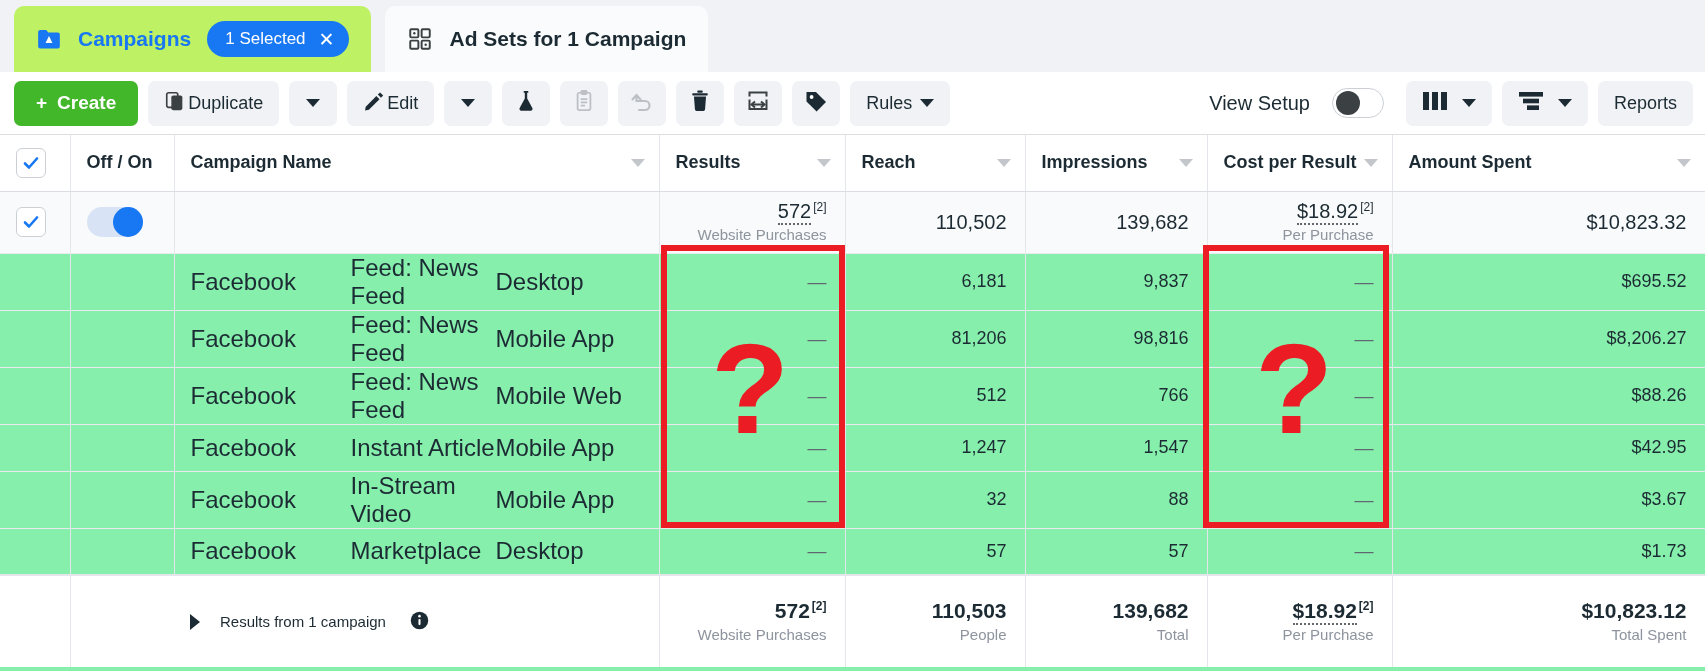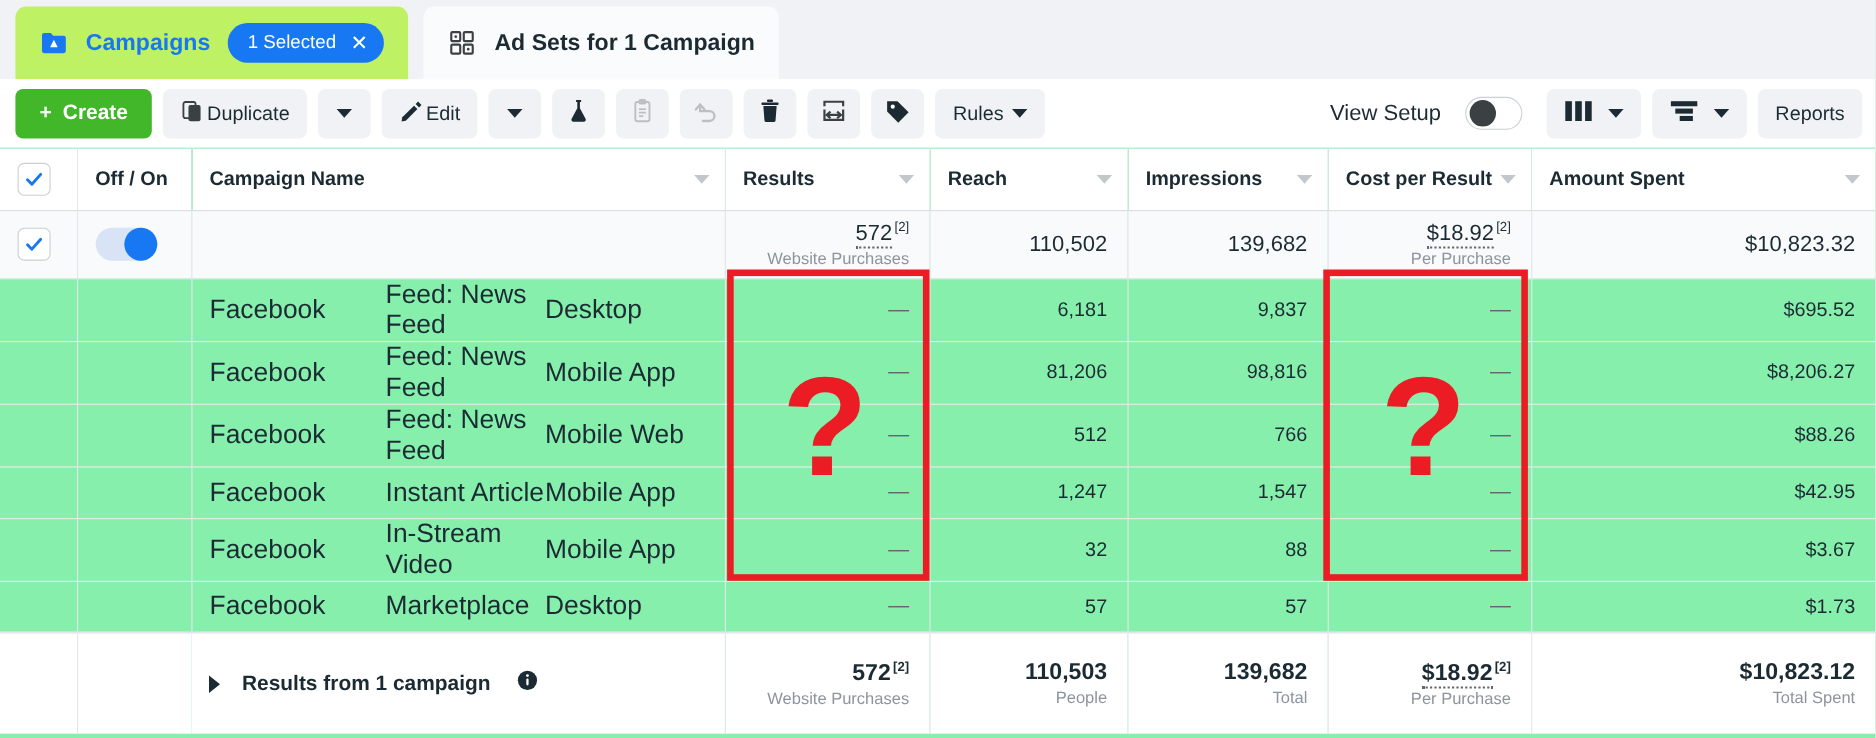--- a/index.html
+++ b/index.html
@@ -204,21 +204,21 @@
   tr.totals td {
     height: 92px;
     background: #fff;
     border-top: 2px solid #e4e6eb;
     border-bottom: none;
     vertical-align: middle;
   }
   tr.totals td.metric .metric-main { font-weight: bold; font-size: 21px; }
   .totals-label {
     display: flex; align-items: center; gap: 20px;
-    font-size: 19px; font-weight: bold; color: #1c2b33;
+    font-size: 15px; font-weight: normal; color: #1c2b33;
   }
   .chevron-right {
     width: 0; height: 0;
     border-top: 8px solid transparent;
     border-bottom: 8px solid transparent;
     border-left: 10px solid #1c2b33;
     display: block;
   }
   .info-i { display: block; margin-left: 4px; }
 

